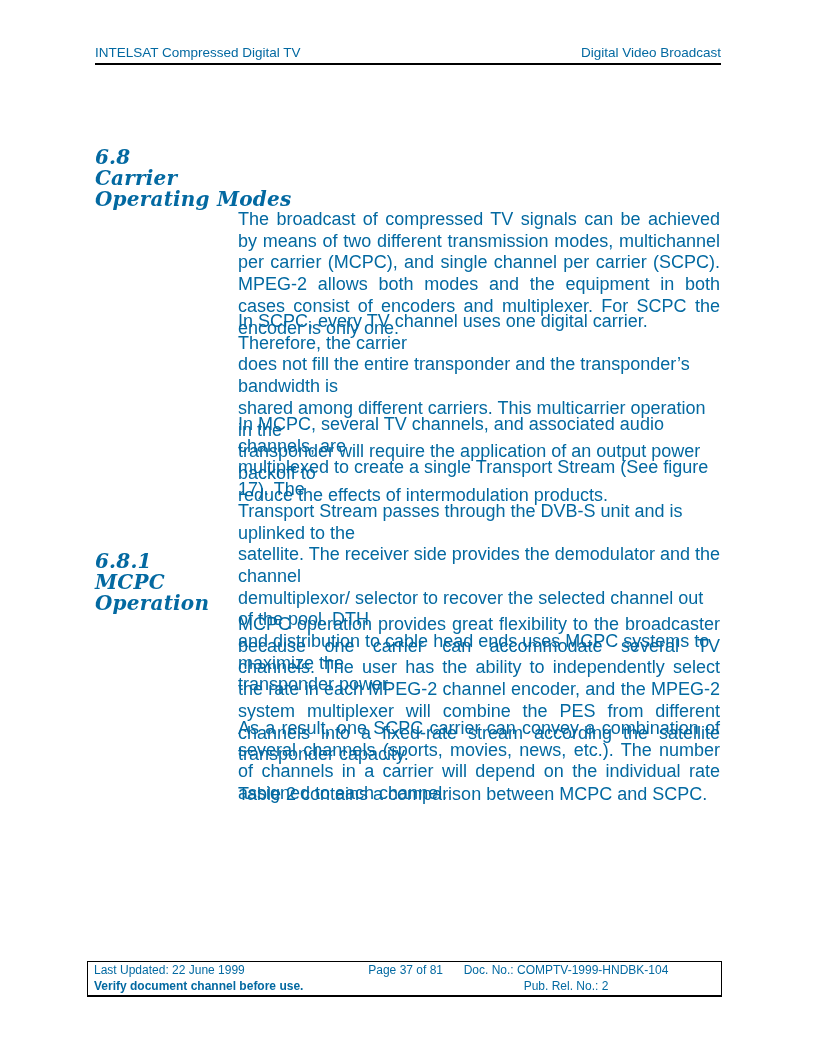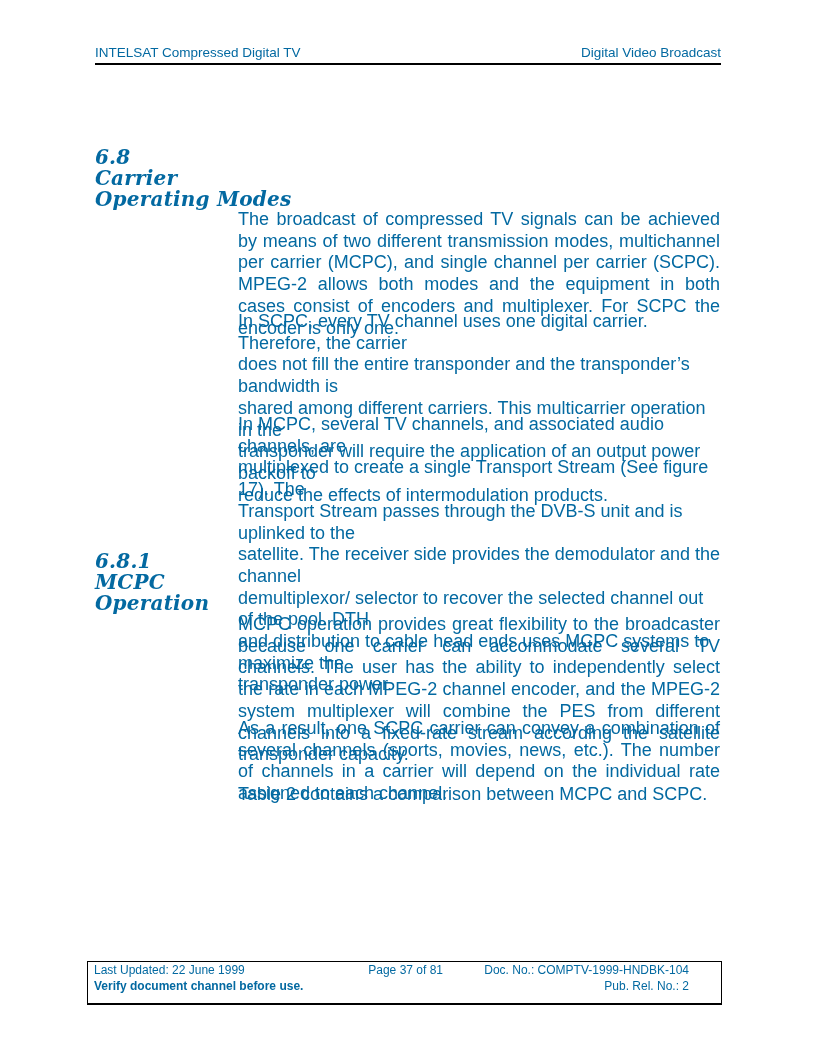--- a/index.html
+++ b/index.html
@@ -56,25 +56,25 @@
     left: 87px;
     width: 635px;
     border: 1.5px solid #000;
     border-bottom-width: 2px;
     display: grid;
     grid-template-columns: 230px 125px auto;
     grid-template-rows: 15.5px 15.5px;
     font-size: 12px;
     line-height: 15.5px;
     padding-top: 1px;
-    padding-bottom: 9px;
+    padding-bottom: 1px;
   }
   .ft-left   { padding-left: 6px; text-align: left; }
   .ft-center { text-align: right; }
-  .ft-right  { text-align: right; padding-right: 32px; }
+  .ft-right  { text-align: center; padding-right: 32px; }
   .bold { font-weight: bold; }
 </style>
 </head>
 <body>
 
 <div class="page">
 
   <div class="doc-header">
     <span>INTELSAT Compressed Digital TV</span>
     <span>Digital Video Broadcast</span>

